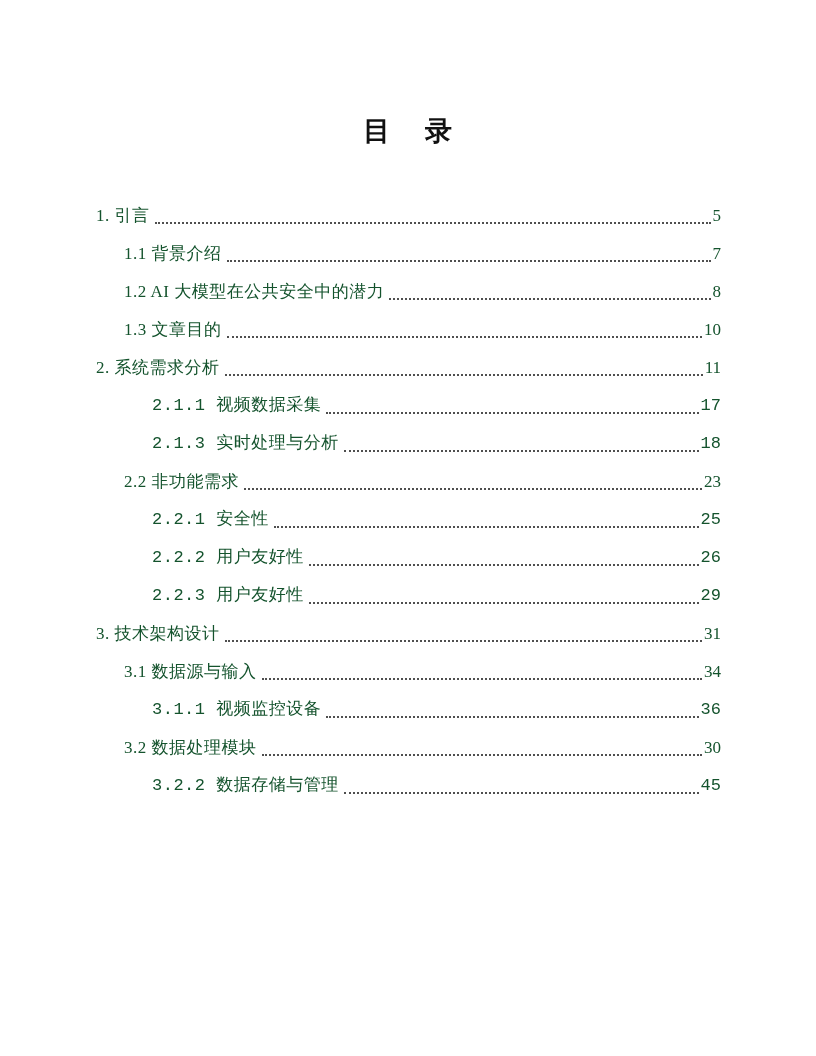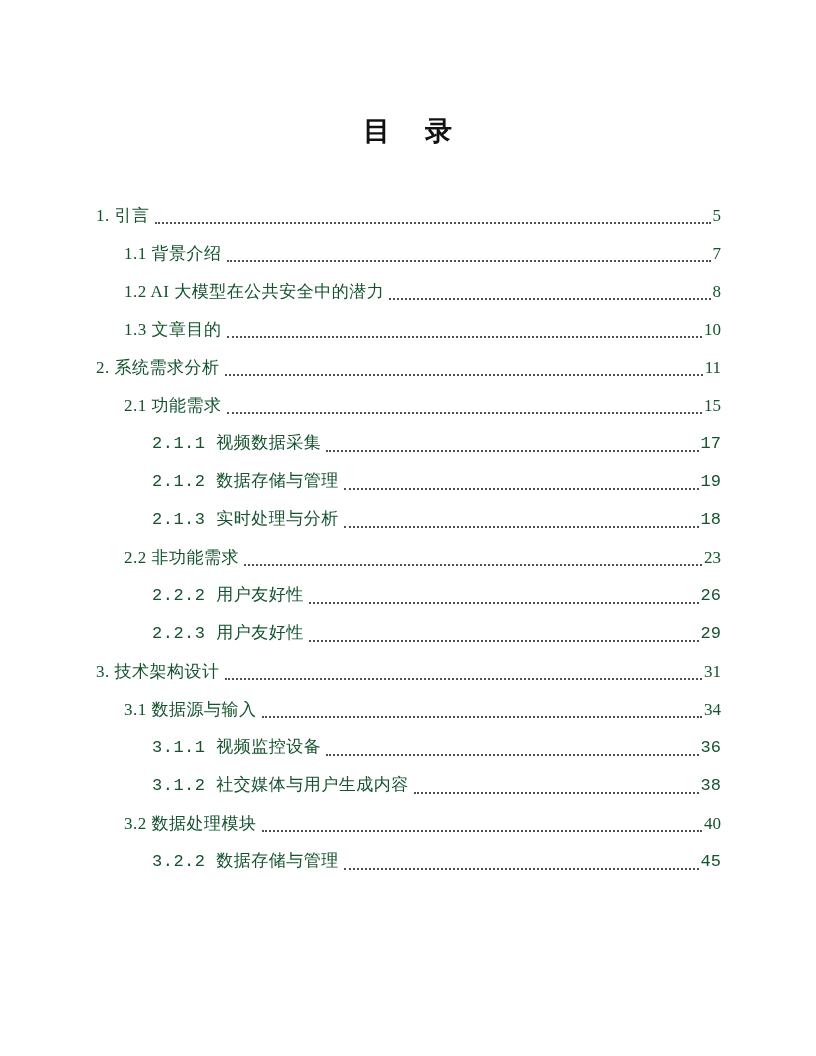--- a/index.html
+++ b/index.html
@@ -89,44 +89,39 @@
       <div class="toc-row level-2">
     <span class="toc-label">1.3 文章目的</span>
     <span class="toc-leader"></span>
     <span class="toc-page">10</span>
   </div>
       <div class="toc-row level-1">
     <span class="toc-label">2. 系统需求分析</span>
     <span class="toc-leader"></span>
     <span class="toc-page">11</span>
   </div>
-      <div class="toc-row level-2">
-    <span class="toc-label">2.1 功能需求</span>
-    <span class="toc-leader"></span>
-    <span class="toc-page">15</span>
-  </div>
       <div class="toc-row level-3">
     <span class="toc-label">2.1.1 视频数据采集</span>
     <span class="toc-leader"></span>
     <span class="toc-page">17</span>
-  </div>
-      <div class="toc-row level-3">
-    <span class="toc-label">2.1.2 数据存储与管理</span>
-    <span class="toc-leader"></span>
-    <span class="toc-page">19</span>
   </div>
       <div class="toc-row level-3">
     <span class="toc-label">2.1.3 实时处理与分析</span>
     <span class="toc-leader"></span>
     <span class="toc-page">18</span>
   </div>
       <div class="toc-row level-2">
     <span class="toc-label">2.2 非功能需求</span>
     <span class="toc-leader"></span>
     <span class="toc-page">23</span>
+  </div>
+      <div class="toc-row level-3">
+    <span class="toc-label">2.2.1 安全性</span>
+    <span class="toc-leader"></span>
+    <span class="toc-page">25</span>
   </div>
       <div class="toc-row level-3">
     <span class="toc-label">2.2.2 用户友好性</span>
     <span class="toc-leader"></span>
     <span class="toc-page">26</span>
   </div>
       <div class="toc-row level-3">
     <span class="toc-label">2.2.3 用户友好性</span>
     <span class="toc-leader"></span>
     <span class="toc-page">29</span>
@@ -139,29 +134,24 @@
       <div class="toc-row level-2">
     <span class="toc-label">3.1 数据源与输入</span>
     <span class="toc-leader"></span>
     <span class="toc-page">34</span>
   </div>
       <div class="toc-row level-3">
     <span class="toc-label">3.1.1 视频监控设备</span>
     <span class="toc-leader"></span>
     <span class="toc-page">36</span>
   </div>
-      <div class="toc-row level-3">
-    <span class="toc-label">3.1.2 社交媒体与用户生成内容</span>
-    <span class="toc-leader"></span>
-    <span class="toc-page">38</span>
-  </div>
       <div class="toc-row level-2">
     <span class="toc-label">3.2 数据处理模块</span>
     <span class="toc-leader"></span>
-    <span class="toc-page">40</span>
+    <span class="toc-page">30</span>
   </div>
       <div class="toc-row level-3">
     <span class="toc-label">3.2.2 数据存储与管理</span>
     <span class="toc-leader"></span>
     <span class="toc-page">45</span>
   </div>
     </div>
 </div>
 
 </body></html>

